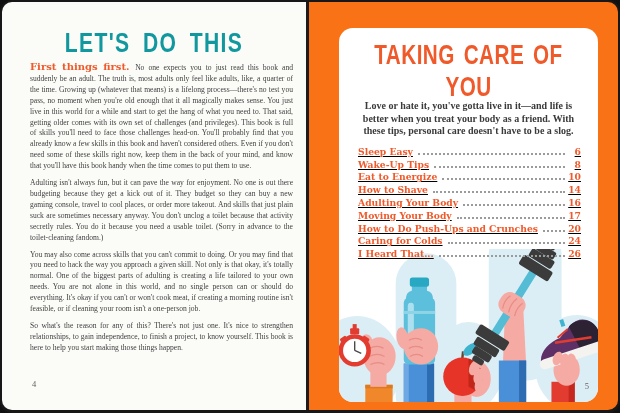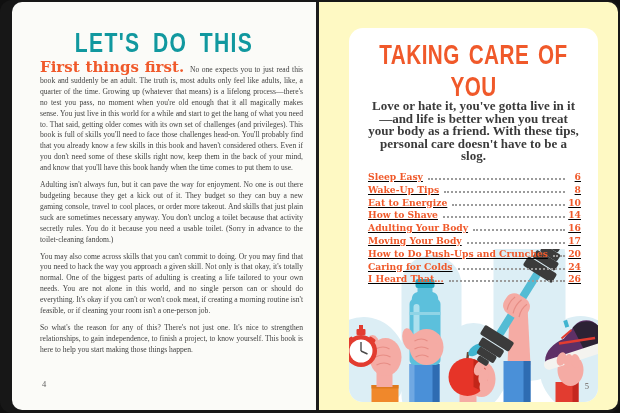--- a/index.html
+++ b/index.html
@@ -1,18 +1,18 @@
 <!DOCTYPE html>
 <html><head>
 <meta charset="utf-8">
 <style>
   html,body { margin:0; padding:0; background:#101010; }
   .book {
     position:relative; width:620px; height:413px; box-sizing:border-box;
-    background:#171717; border-radius:12px; padding:2px 2px 3px 12px;
+    background:#171717; border-radius:12px; padding:2px 2px 3px 2px;
     font-family:"Liberation Serif", serif; overflow:hidden;
   }
   .spread { display:flex; width:100%; height:100%; border-radius:10px; overflow:hidden; }
 
   
   .page-left {
     position:relative; width:304px; background:#fbfbf8; flex:none;
     border-right:3px solid #1c1c1c; box-sizing:content-box;
   }
   .left-title {
@@ -20,42 +20,42 @@
     font-family:"Liberation Sans", sans-serif; font-weight:bold; font-size:24px;
     letter-spacing:1.5px; word-spacing:6px; color:#11989f;
     transform:scale(0.88,1.18); transform-origin:center top;
   }
   .paragraphs {
     position:absolute; top:60px; left:28px; right:13px;
     font-size:7.6px; line-height:10.9px; color:#3f3f3f; text-align:justify;
   }
   .paragraphs p { margin:0 0 6px 0; }
   .lead-in {
-    color:#f0592a; font-weight:bold; font-size:15px;
+    color:#f0592a; font-weight:bold; font-size:10px;
     font-family:"DejaVu Serif", serif;
   }
   .pagenum { font-size:8.5px; color:#5f5f5f; }
   .pagenum-left { position:absolute; left:30px; bottom:21px; }
 
   
-  .page-right { position:relative; flex:1; background:#fef9c3; }
+  .page-right { position:relative; flex:1; background:#f97316; }
   .card {
     position:absolute; top:26px; left:30px; right:20px; bottom:8px;
     background:#ffffff; border-radius:14px; overflow:hidden;
   }
   .right-title {
     margin:11px 0 0 0; text-align:center;
     font-family:"Liberation Sans", sans-serif; font-weight:bold; font-size:23px;
     letter-spacing:0.5px; word-spacing:3px; color:#f0592a;
     transform:scale(0.9,1.18); transform-origin:center top;
   }
   .subtitle {
     width:212px; margin:7px auto 0 auto; text-align:center;
     font-family:"Liberation Serif", serif; font-weight:bold;
-    font-size:13px; line-height:12.6px; color:#3a3a3a;
+    font-size:10px; line-height:12.6px; color:#3a3a3a;
   }
   .toc { margin:8px 17px 0 19px; position:relative; z-index:2;text-decoration:underline; }
   .toc-row { display:flex; align-items:baseline; height:12.8px; }
   .toc-label {
     font-family:"DejaVu Serif", serif; font-weight:bold; font-size:9.2px;
     color:#f0592a; white-space:nowrap;
   }
   .toc-dots { flex:1; border-bottom:2px dotted #9b9b9b; margin:0 3px 2px 5px; }
   .toc-page {
     font-family:"DejaVu Serif", serif; font-weight:bold; font-size:9.2px;

